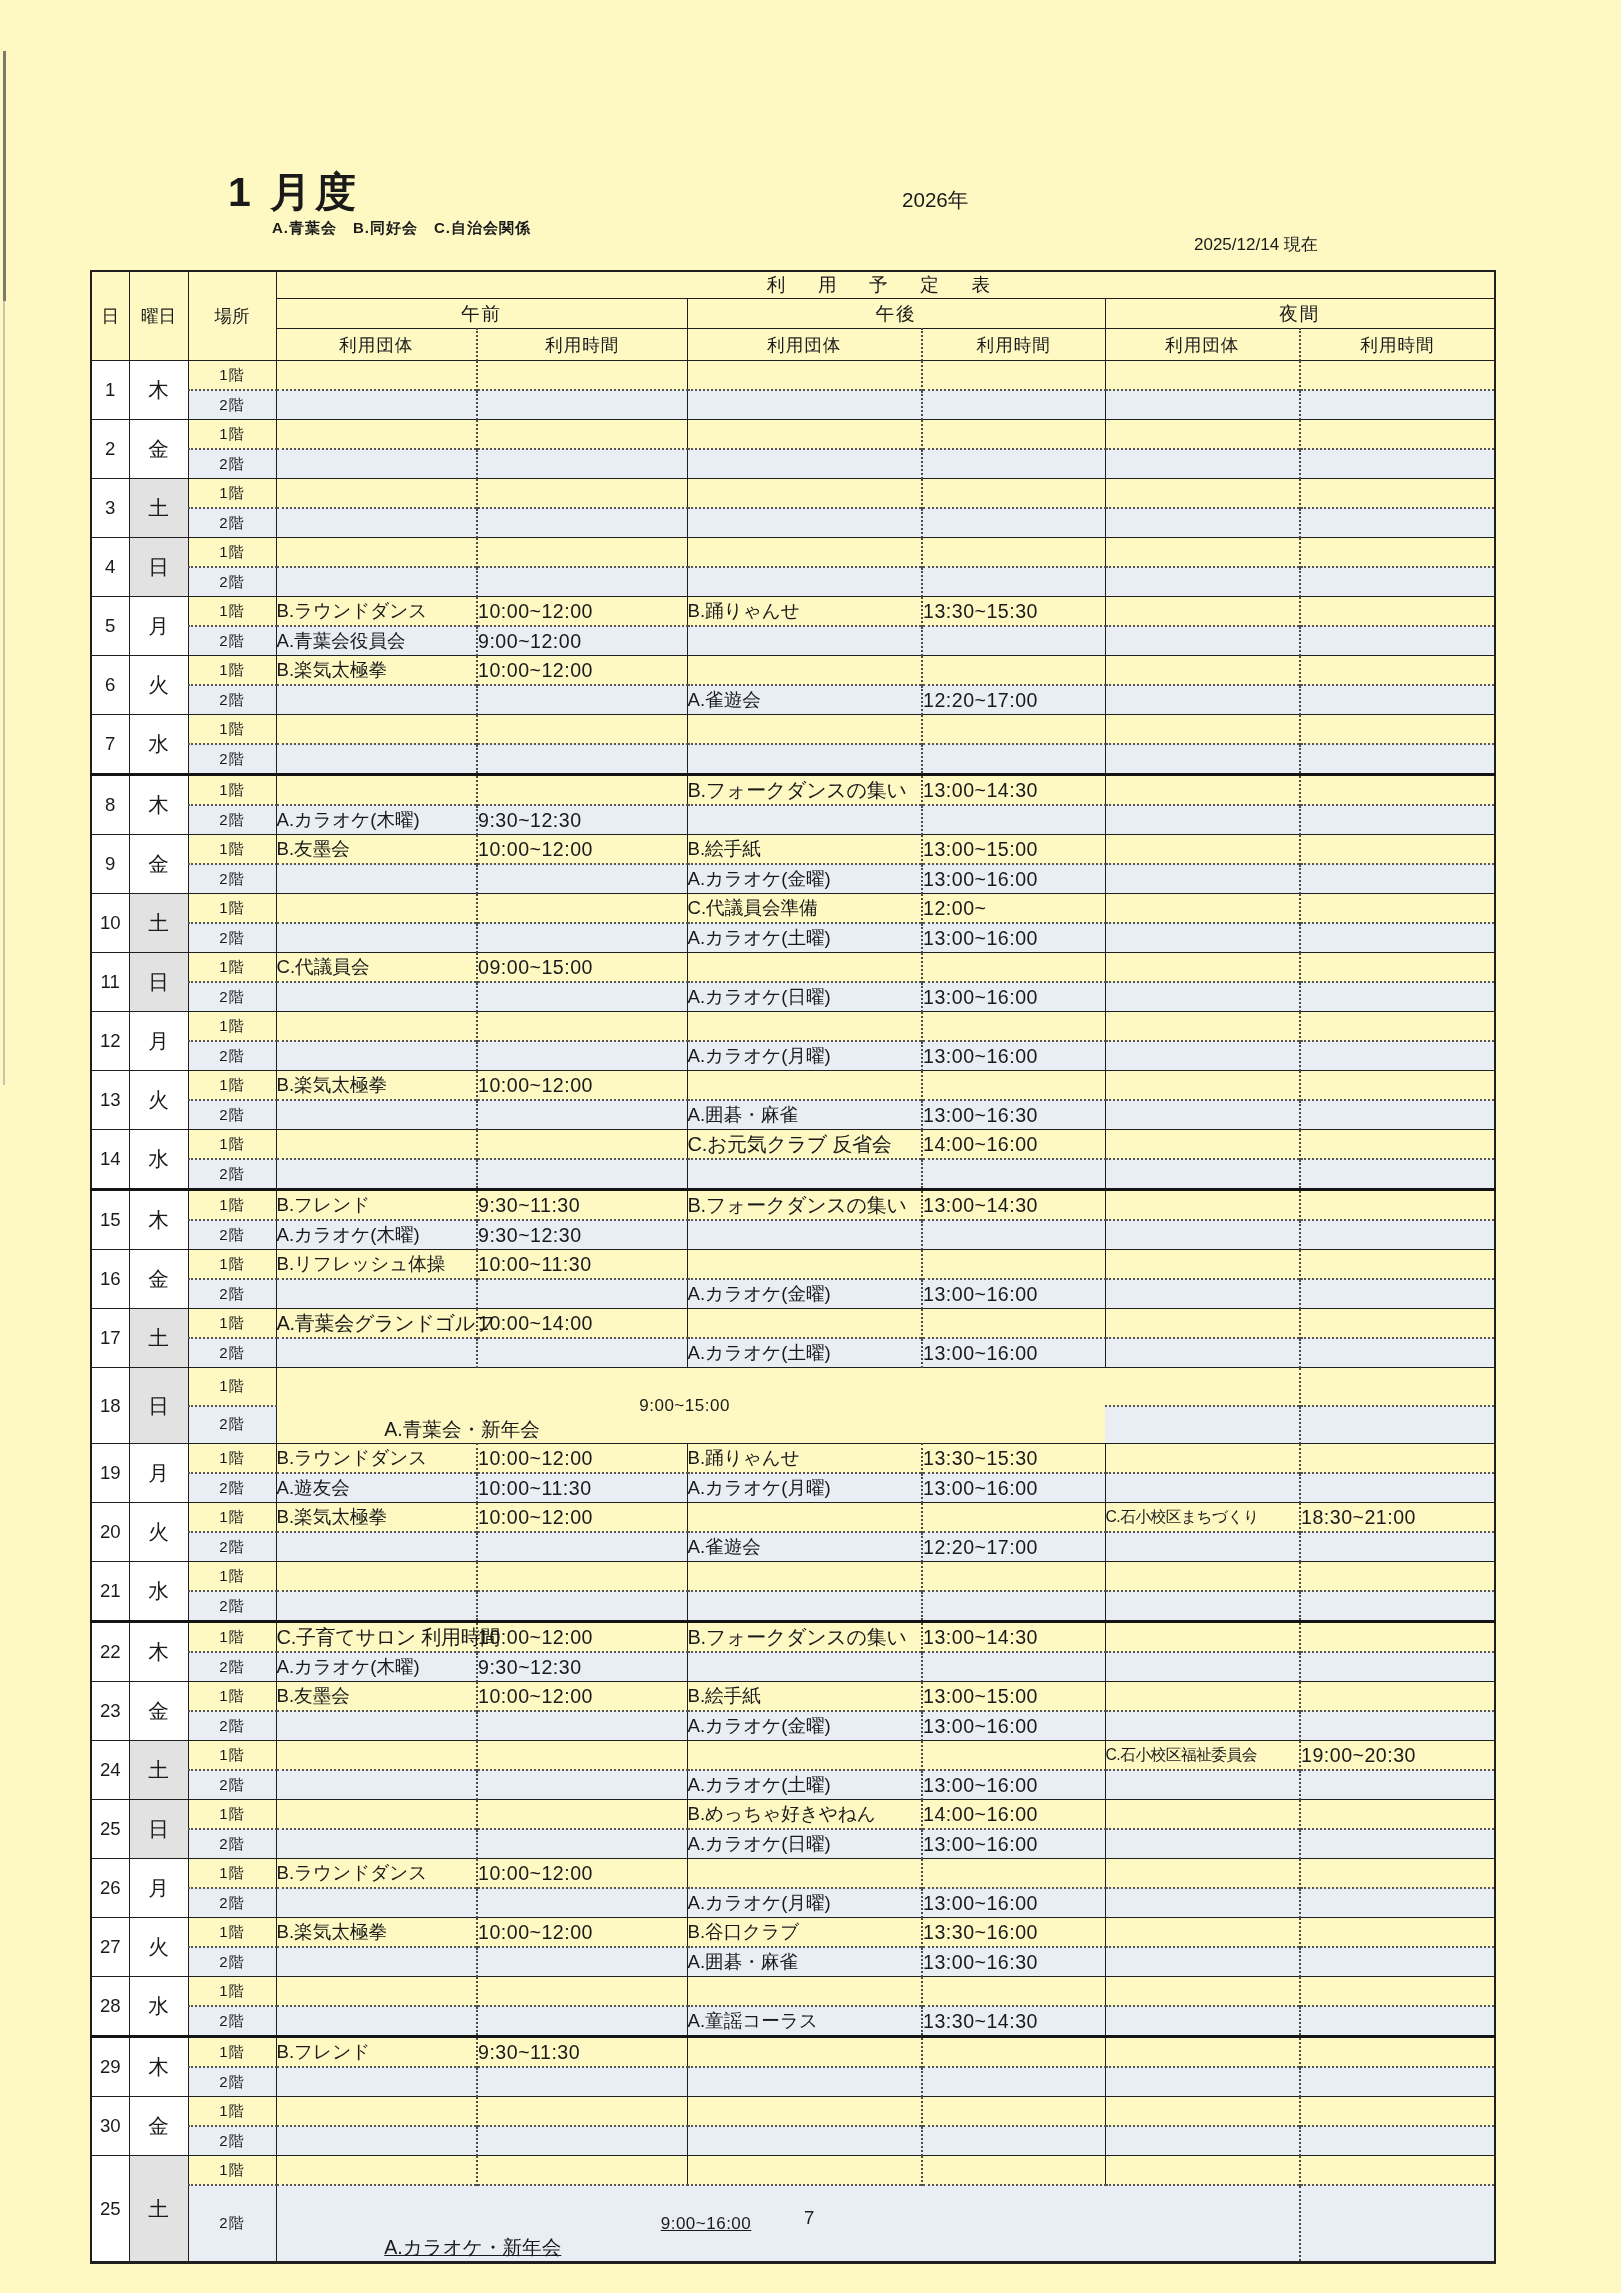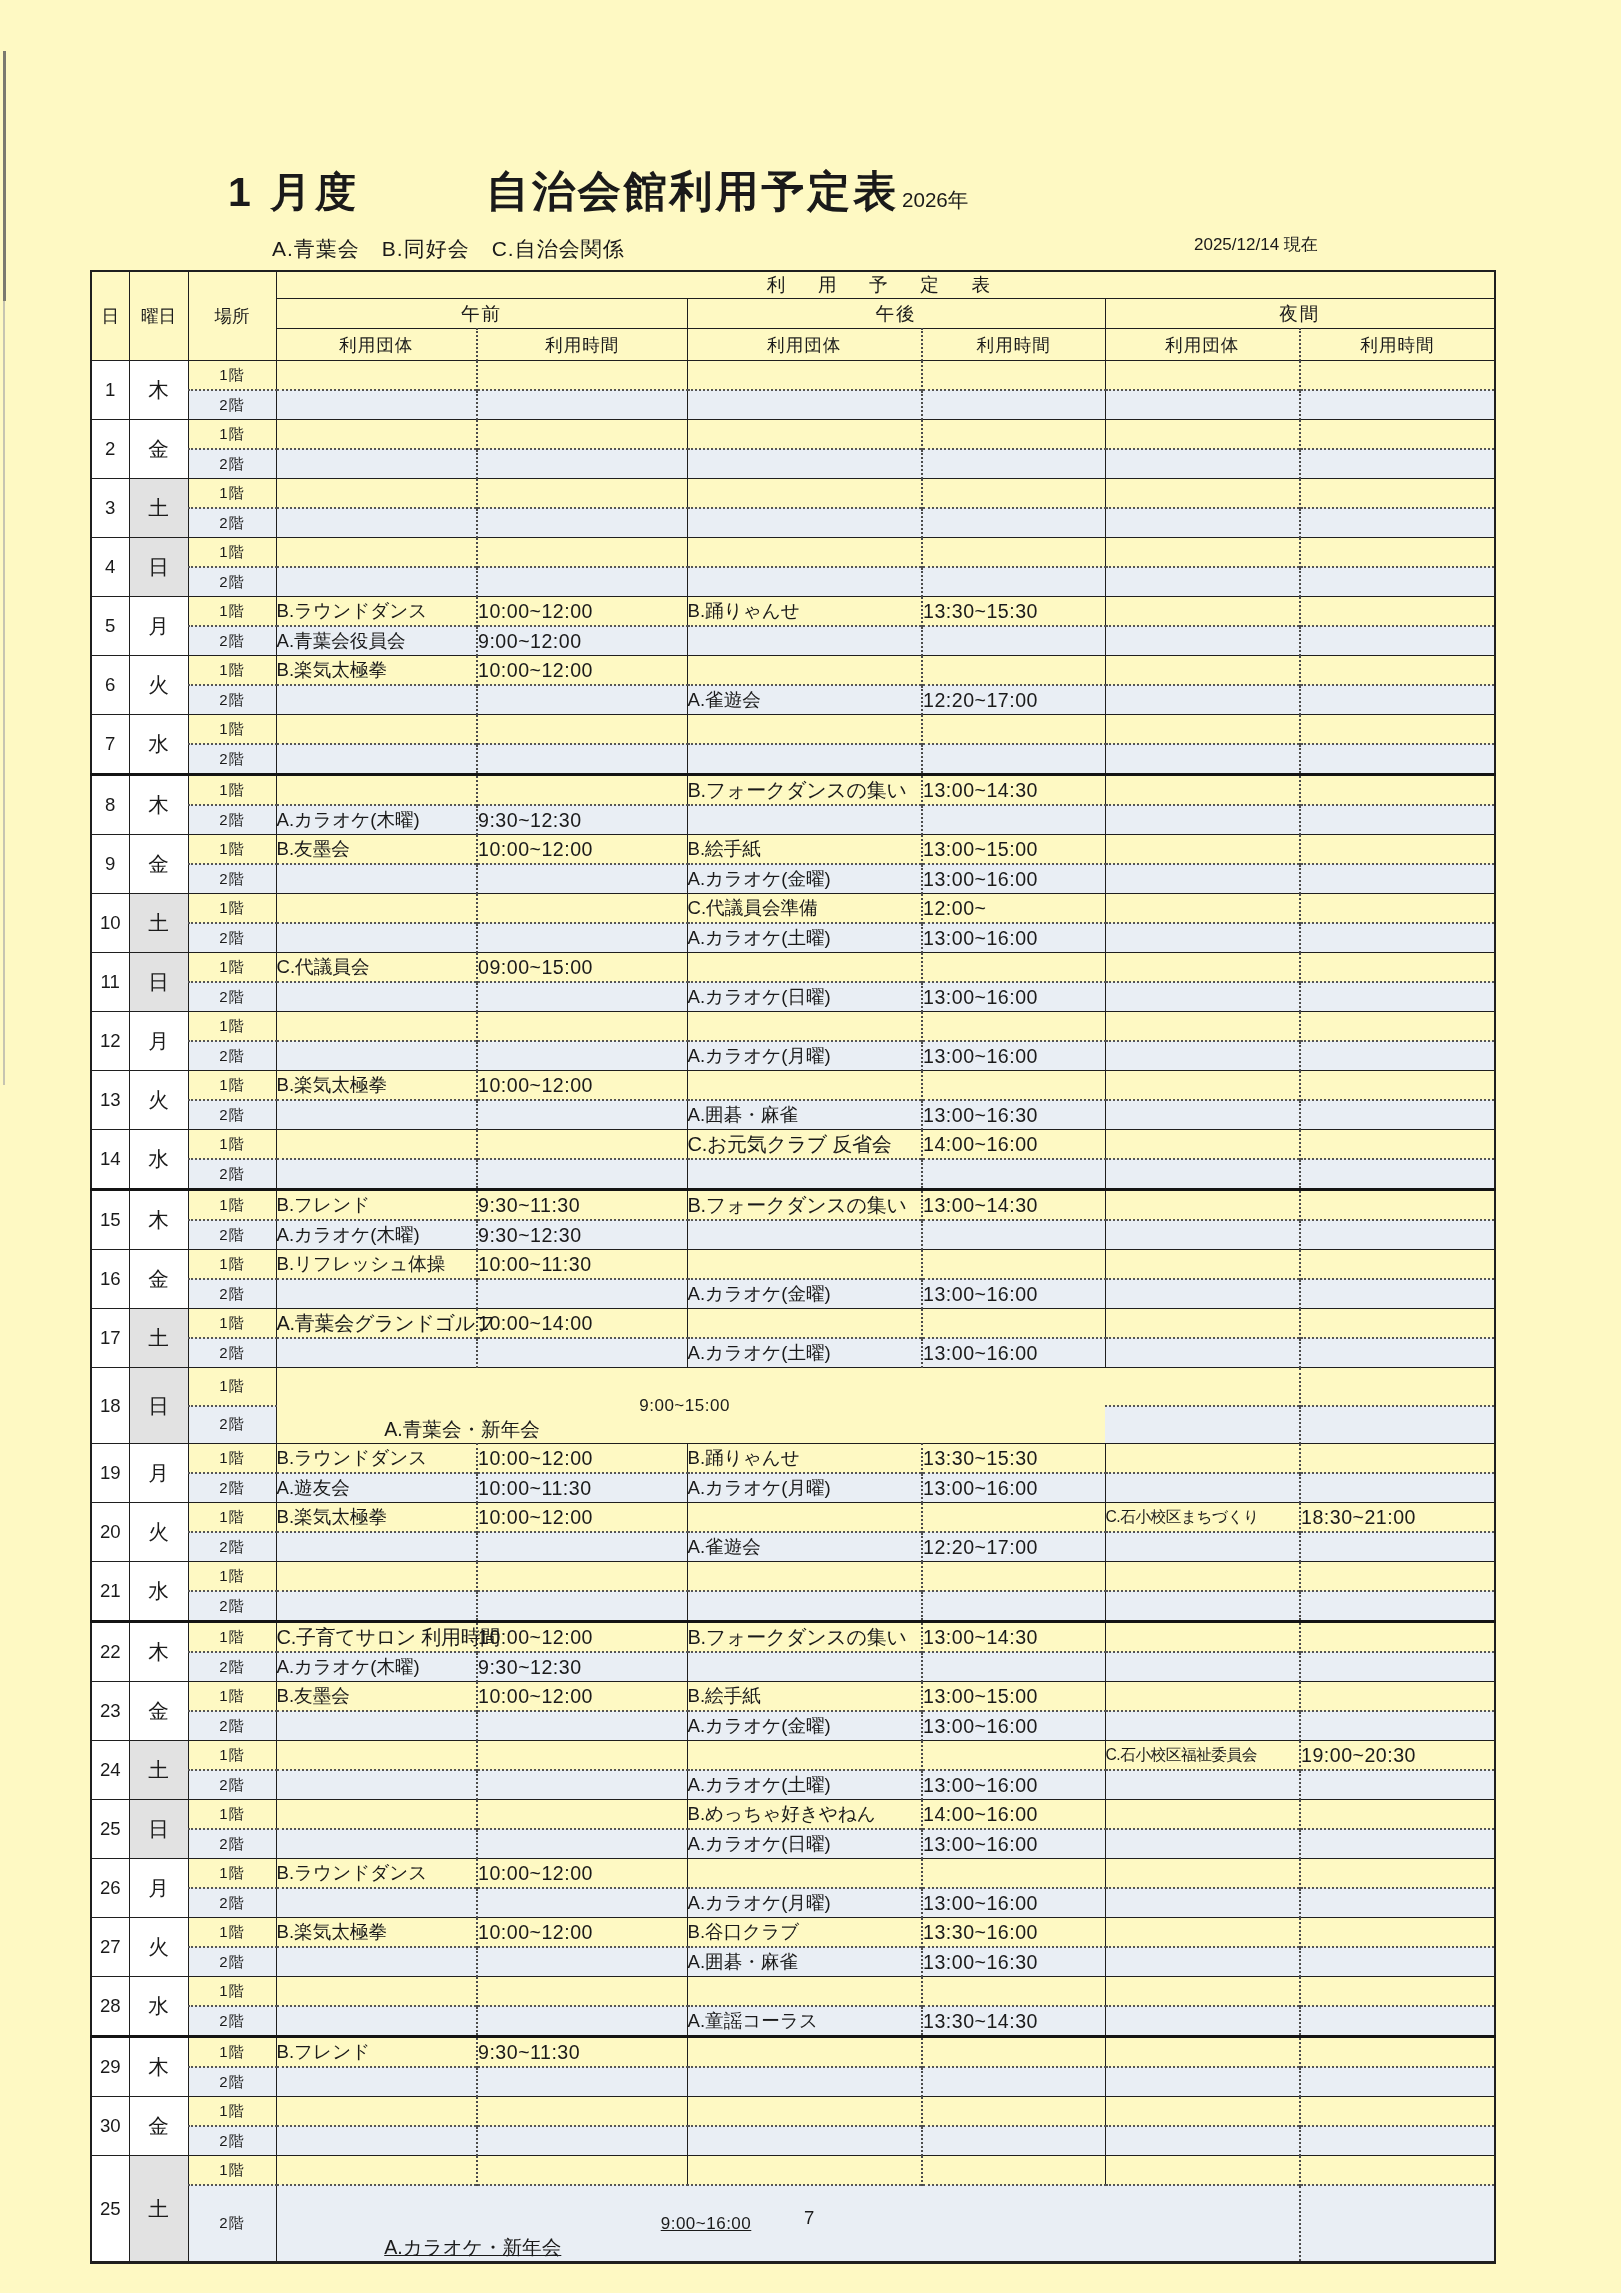--- a/index.html
+++ b/index.html
@@ -18,21 +18,21 @@
     color:var(--txt);
     overflow:hidden;
   }
   
   .scan-line-1{position:absolute;left:2.9px;top:51px;width:2.9px;height:250px;background:#5a5a5a;opacity:.8;}
   .scan-line-2{position:absolute;left:2.9px;top:301px;width:2px;height:784px;background:#a8a8a8;opacity:.65;}
 
   .title-month{position:absolute;left:228px;top:165px;font-size:41px;font-weight:600;letter-spacing:3.9px;white-space:nowrap;}
   .title-main{position:absolute;left:486px;top:163px;font-size:43px;font-weight:600;letter-spacing:2.9px;white-space:nowrap;}
   .title-year{position:absolute;left:902px;top:186px;font-size:20.6px;white-space:nowrap;}
-  .legend{position:absolute;left:272px;top:235px;font-size:21px;letter-spacing:1px;white-space:nowrap;}
+  .legend{position:absolute;left:272px;top:219px;font-size:15px;letter-spacing:1px;white-space:nowrap;font-weight:bold;}
   .asof{position:absolute;left:1194px;top:233px;font-size:17px;white-space:nowrap;}
   .page-num{position:absolute;left:804px;top:2207px;font-size:18.6px;}
 
   table.sched{
     position:absolute;left:90px;top:270px;
     width:1405px;
     border-collapse:collapse;
     table-layout:fixed;
     border:2.5px solid var(--line);
     border-bottom:3.4px solid var(--line);
@@ -76,21 +76,20 @@
   td.merged.shade{background:var(--f2bg);text-decoration:underline;}
 </style>
 </head>
 <body>
 
 <div class="page">
   <div class="scan-line-1"></div>
   <div class="scan-line-2"></div>
 
   <div class="title-month">1 月度</div>
-  <div class="title-main">自治会館利用予定表</div>
   <div class="title-year">2026年</div>
   <div class="legend">A.青葉会　B.同好会　C.自治会関係</div>
   <div class="asof">2025/12/14 現在</div>
 
   <table class="sched">
     <colgroup>
       <col style="width:38px">
         <col style="width:59px">
         <col style="width:88px">
       <col style="width:201px">

